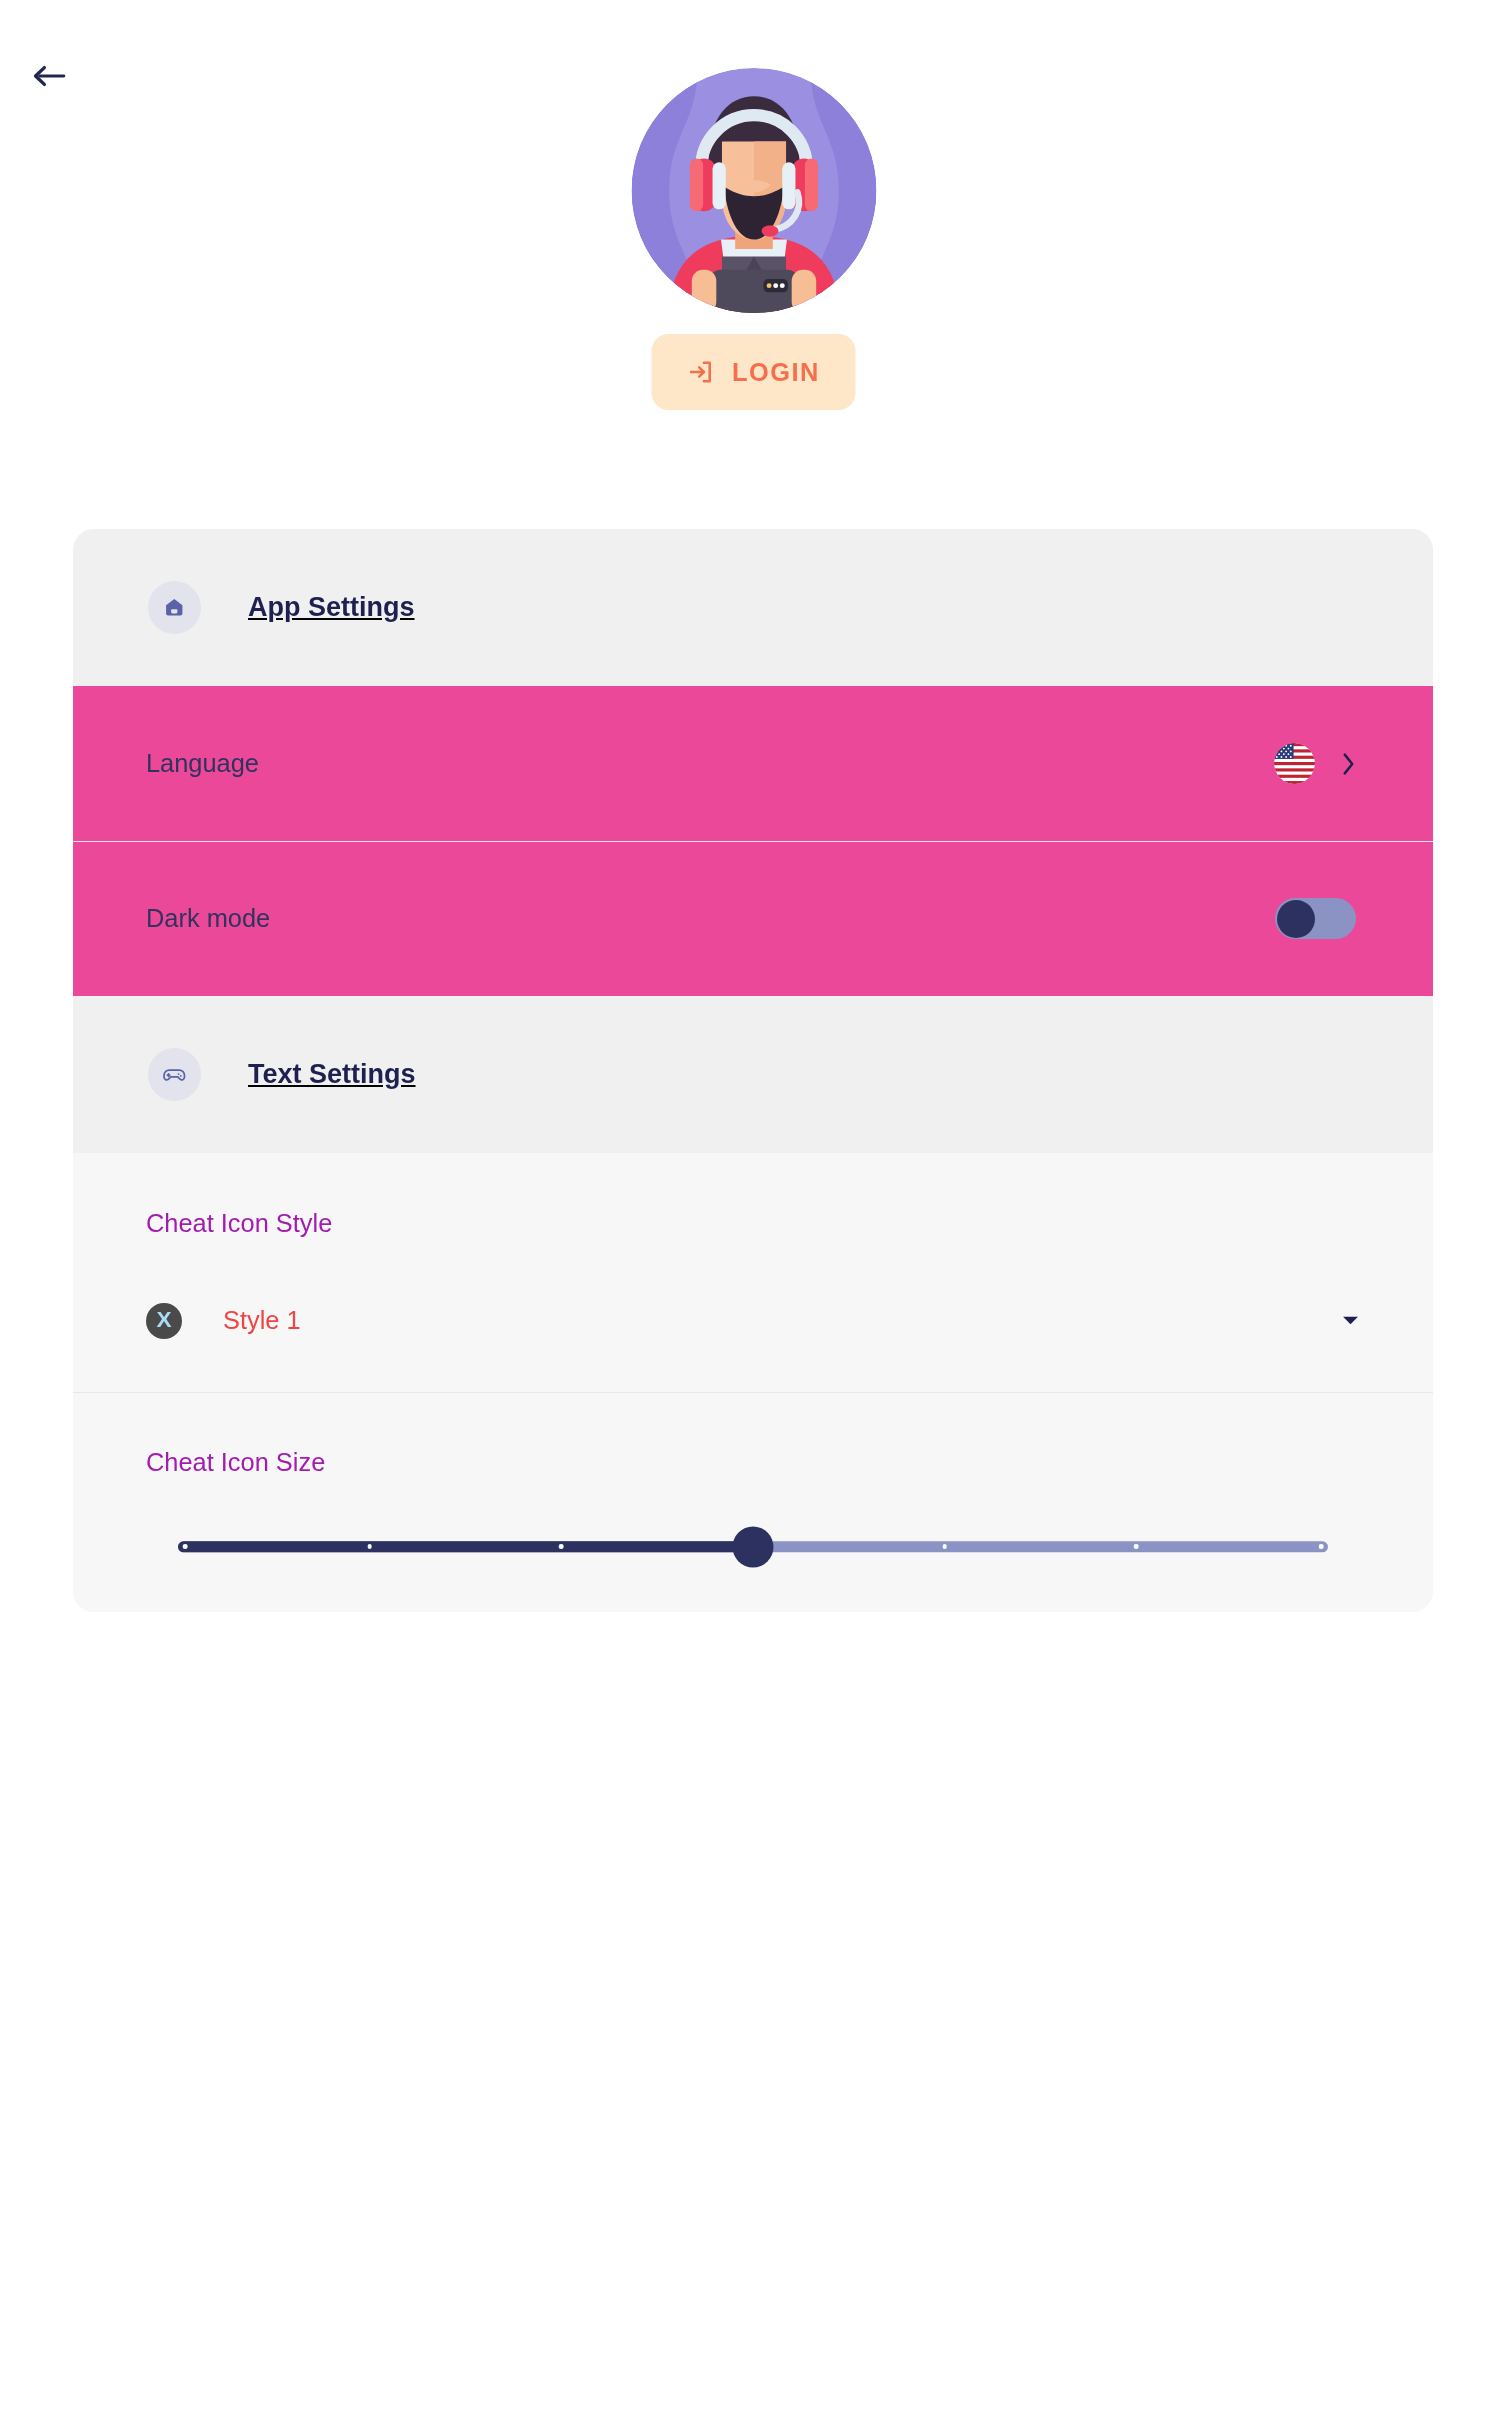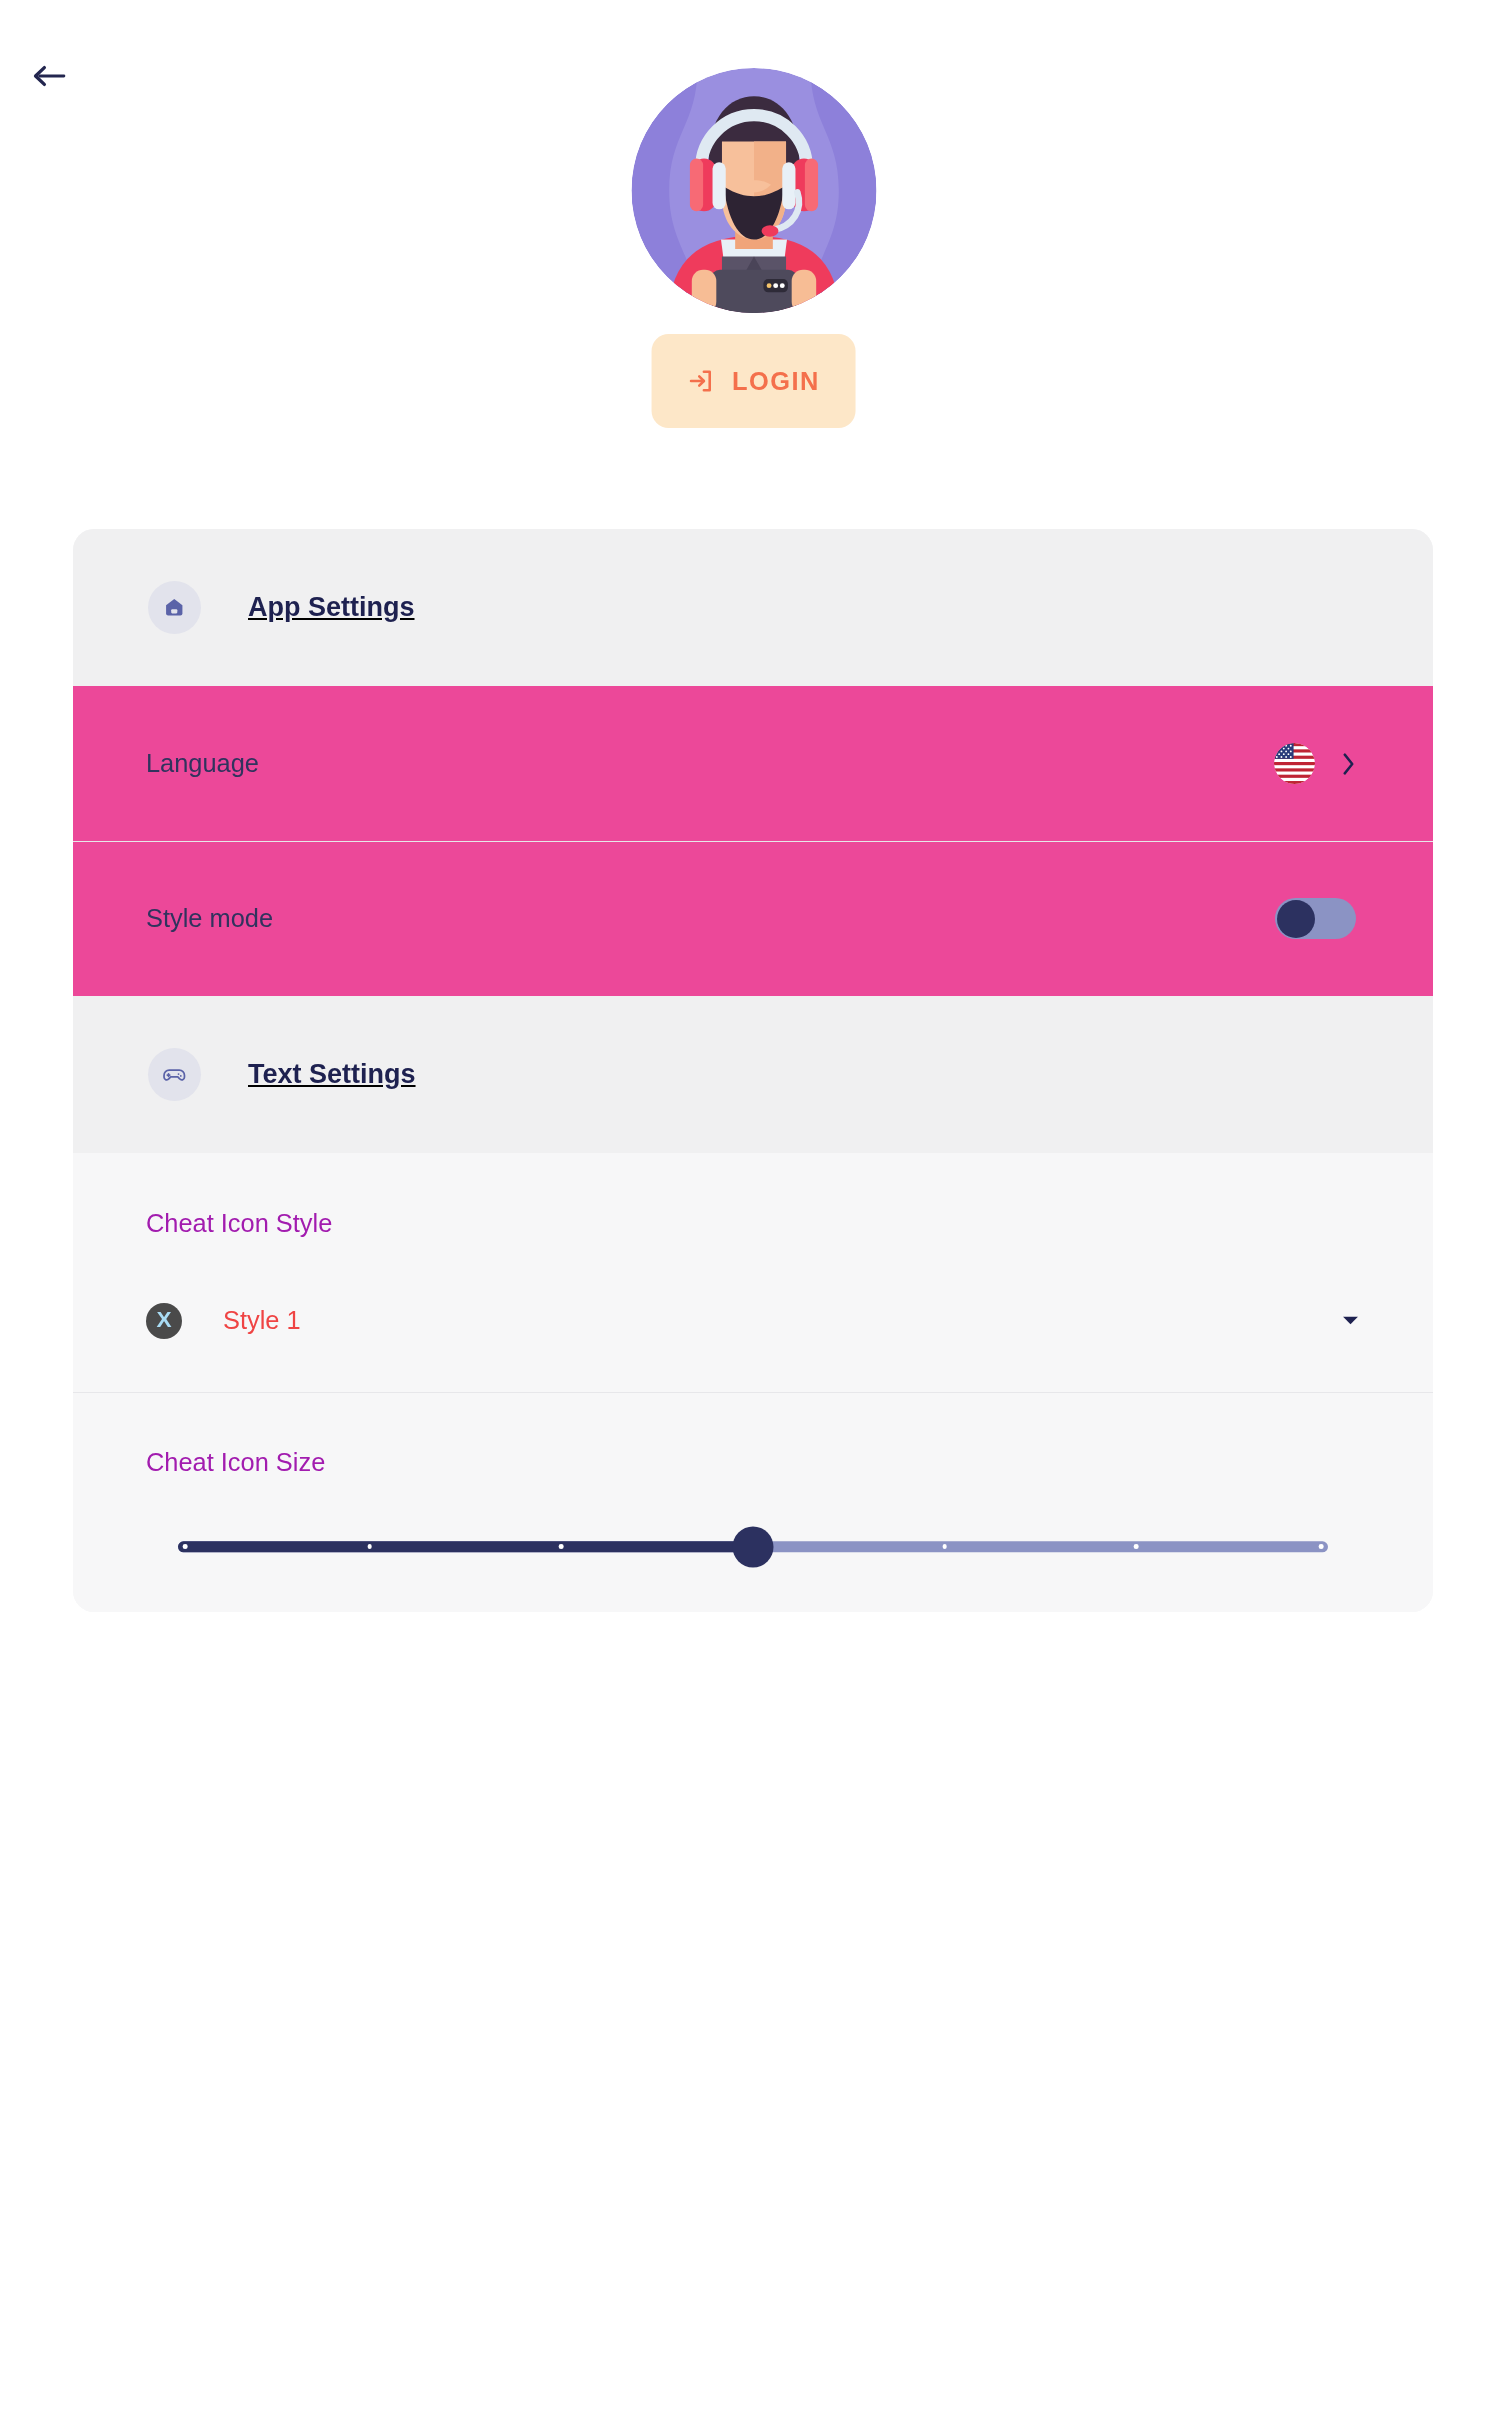--- a/index.html
+++ b/index.html
@@ -45,21 +45,21 @@
     overflow: hidden;
   }
   .avatar-wrap svg { display: block; width: 245px; height: 245px; }
 
   
   .login-btn {
     position: absolute;
     left: 50%;
     transform: translateX(-50%);
     top: 334px;
-    height: 94px;
+    height: 76px;
     padding: 0 36px;
     display: flex;
     align-items: center;
     justify-content: center;
     gap: 17px;
     background: #fde7c8;
     border-radius: 17px;
     cursor: pointer;
     border: none;
   }
@@ -407,21 +407,21 @@
         </span>
         <span class="chevron">
           <svg width="19" height="30" viewBox="0 0 20 32" fill="none" stroke="#1e2150" stroke-width="2.6" stroke-linecap="round" stroke-linejoin="round">
             <path d="M6 6 L14 16 L6 26"></path>
           </svg>
         </span>
       </span>
     </div>
 
     <div class="row row-darkmode divider-top">
-      <span class="row-label">Style mode</span>
+      <span class="row-label">Dark mode</span>
       <span class="row-right">
         <span class="toggle">
           <span class="knob" style="left: 1.9px;"></span>
         </span>
       </span>
     </div>
 
     <div class="section-header">
       <span class="section-badge">
         <svg width="24.5" height="24.5" viewBox="0 0 24 24" fill="none" stroke="#5b63a8" stroke-width="1.7" stroke-linejoin="round">

